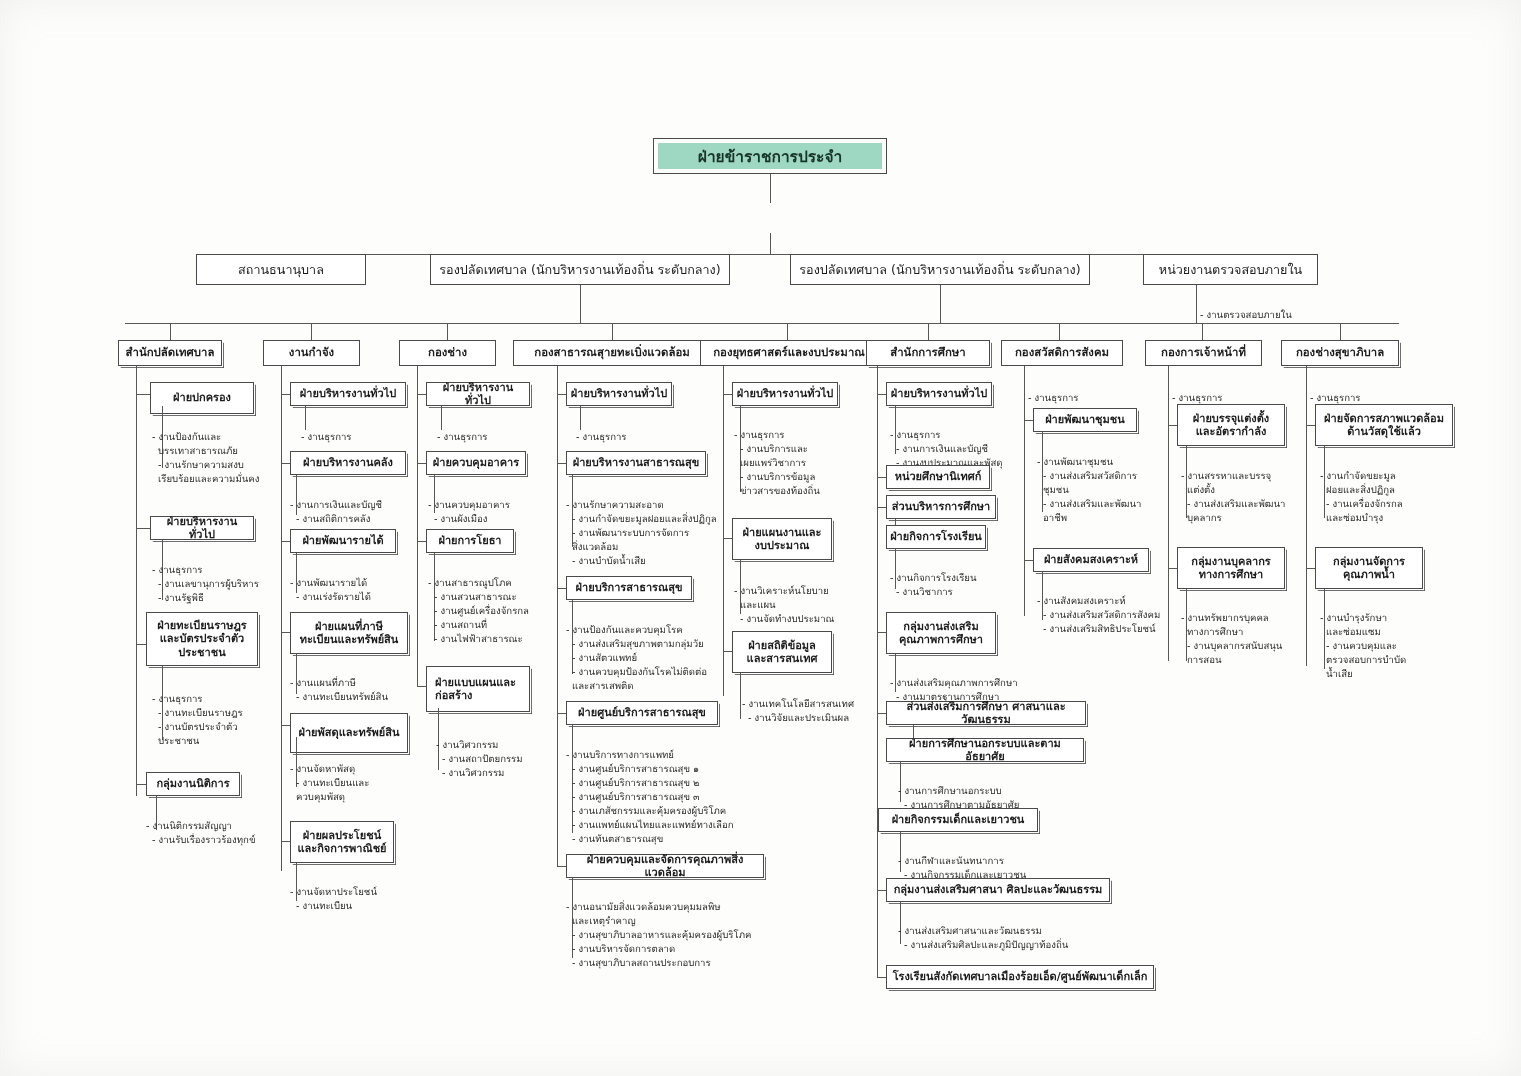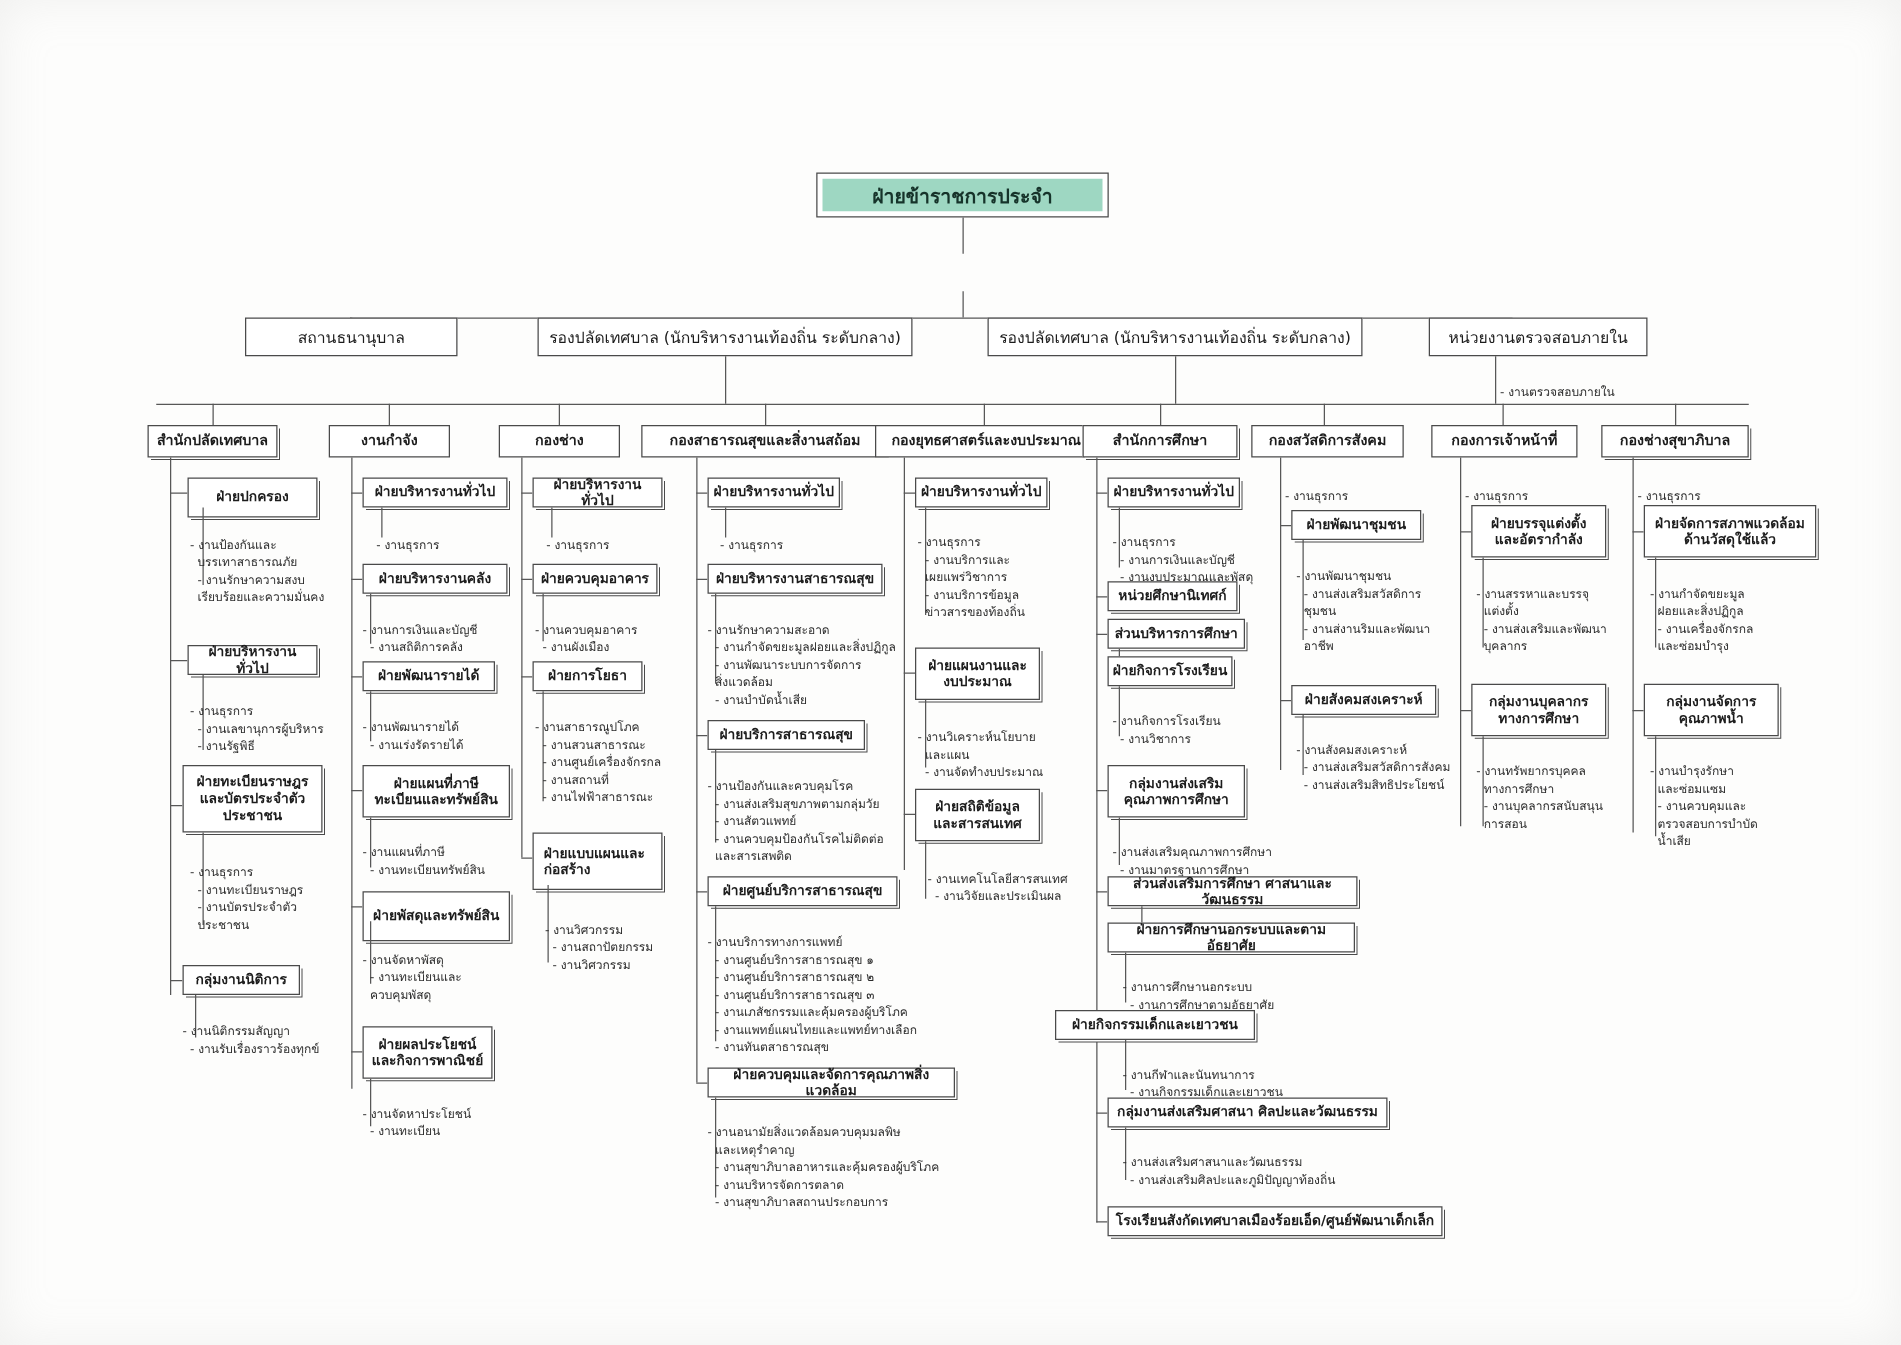--- a/index.html
+++ b/index.html
@@ -158,21 +158,21 @@
   <div class="box dept double" style="left:118px; top:340px; width:104px; height:26px;">
     <span>สำนักปลัดเทศบาล</span>
     </div>
   <div class="box dept" style="left:263px; top:340px; width:97px; height:26px;">
     <span>งานกำจัง</span>
     </div>
   <div class="box dept" style="left:399px; top:340px; width:97px; height:26px;">
     <span>กองช่าง</span>
     </div>
   <div class="box dept" style="left:513px; top:340px; width:198px; height:26px;">
-    <span>กองสาธารณสุขและสิ่งานสถ้อม</span>
+    <span>กองสาธารณสุายทะเบิ่งแวดล้อม</span>
     </div>
   <div class="box dept" style="left:700px; top:340px; width:178px; height:26px;">
     <span>กองยุทธศาสตร์และงบประมาณ</span>
     </div>
   <div class="box dept double" style="left:866px; top:340px; width:124px; height:26px;">
     <span>สำนักการศึกษา</span>
     </div>
   <div class="box dept" style="left:1001px; top:340px; width:122px; height:26px;">
     <span>กองสวัสดิการสังคม</span>
     </div>
@@ -465,21 +465,21 @@
 
   <div class="box sub double" style="left:886px; top:738px; width:198px; height:24px;">
     <span>ฝ่ายการศึกษานอกระบบและตามอัธยาศัย</span>
     </div>
   <div class="ln v" style="left:900px; top:762px; height:40px;"></div>
   <div class="tasks" style="left:898px; top:770px; width:200px;">
     <span class="t">- งานการศึกษานอกระบบ
 - งานการศึกษาตามอัธยาศัย</span></div>
 
   <div class="ln h" style="left:877px; top:820px; width:9px;"></div>
-  <div class="box sub double" style="left:844px; top:808px; width:160px; height:24px;">
+  <div class="box sub double" style="left:878px; top:808px; width:160px; height:24px;">
     <span>ฝ่ายกิจกรรมเด็กและเยาวชน</span>
     </div>
   <div class="ln v" style="left:900px; top:832px; height:40px;"></div>
   <div class="tasks" style="left:898px; top:840px; width:210px;">
     <span class="t">- งานกีฬาและนันทนาการ
 - งานกิจกรรมเด็กและเยาวชน</span></div>
 
   <div class="ln h" style="left:877px; top:890px; width:9px;"></div>
   <div class="box sub double" style="left:886px; top:878px; width:224px; height:24px;">
     <span>กลุ่มงานส่งเสริมศาสนา ศิลปะและวัฒนธรรม</span>
@@ -500,21 +500,21 @@
 
   <div class="ln h" style="left:1024px; top:420px; width:9px;"></div>
   <div class="box sub double" style="left:1033px; top:408px; width:104px; height:24px;">
     <span>ฝ่ายพัฒนาชุมชน</span>
     </div>
   <div class="ln v" style="left:1042px; top:432px; height:80px;"></div>
   <div class="tasks" style="left:1037px; top:441px; width:150px;">
     <span class="t">- งานพัฒนาชุมชน
 - งานส่งเสริมสวัสดิการ
 ชุมชน
-- งานส่งานริมและพัฒนา
+- งานส่งเสริมและพัฒนา
 อาชีพ</span></div>
 
   <div class="ln h" style="left:1024px; top:560px; width:9px;"></div>
   <div class="box sub double" style="left:1033px; top:548px; width:116px; height:24px;">
     <span>ฝ่ายสังคมสงเคราะห์</span>
     </div>
   <div class="ln v" style="left:1042px; top:572px; height:48px;"></div>
   <div class="tasks" style="left:1037px; top:580px; width:170px;">
     <span class="t">- งานสังคมสงเคราะห์
 - งานส่งเสริมสวัสดิการสังคม

